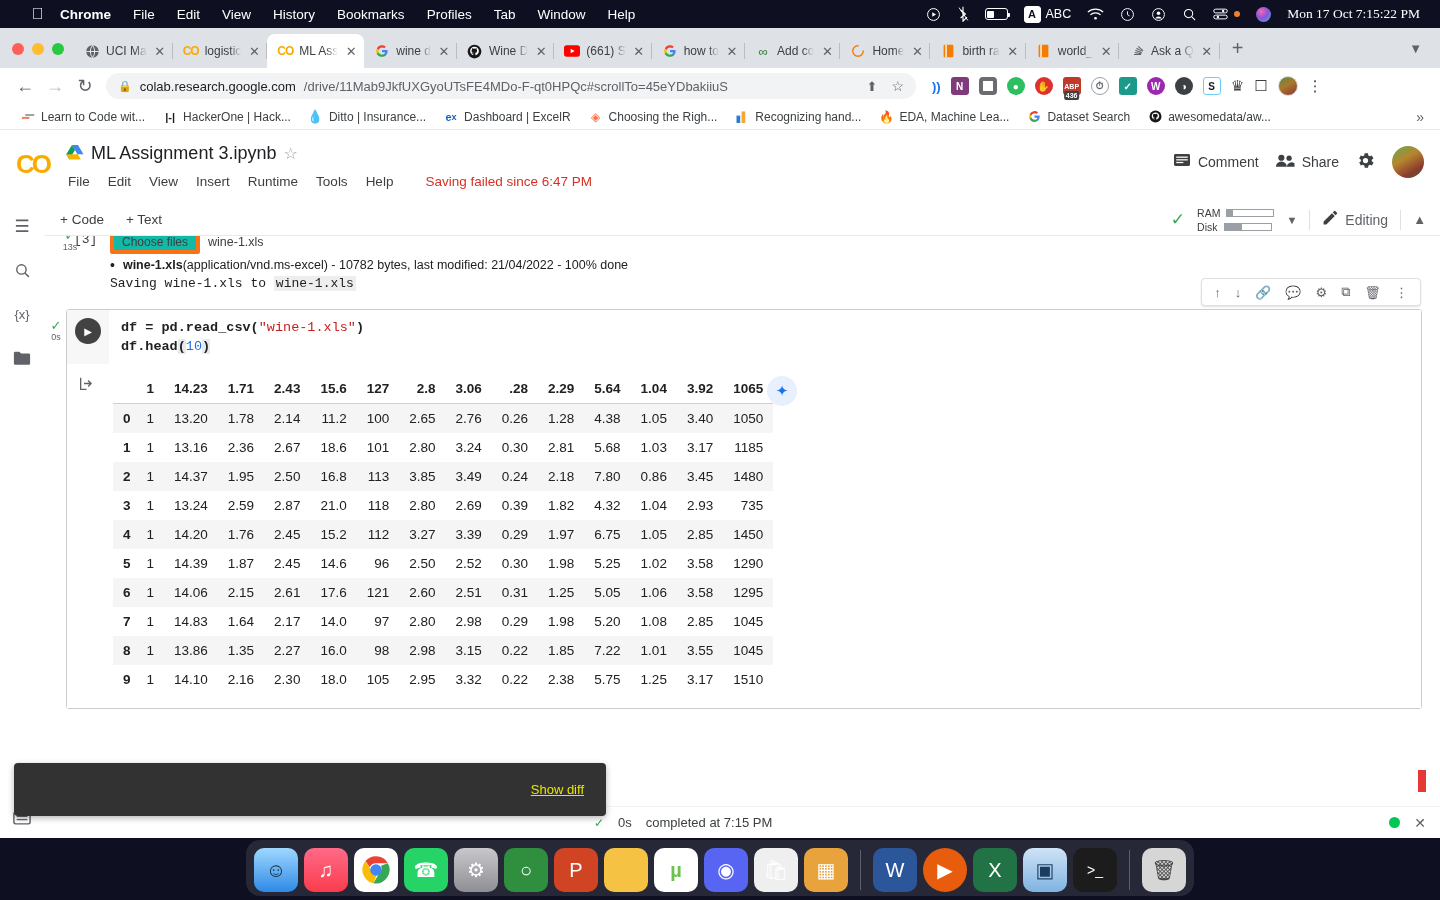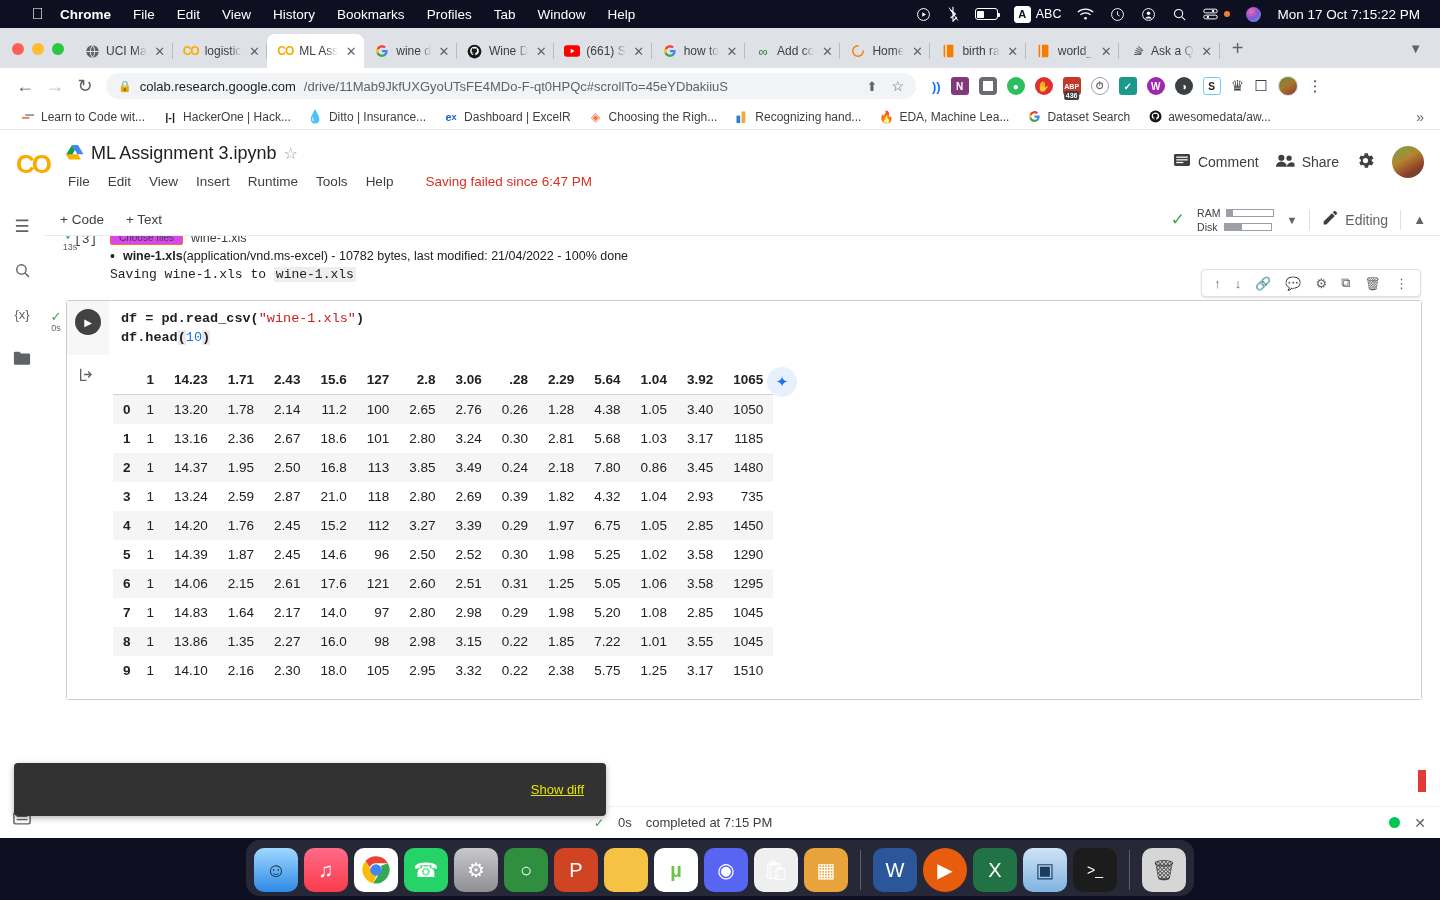--- a/index.html
+++ b/index.html
@@ -21,21 +21,21 @@
   .mac-menu-item { margin-right: 22px; white-space: nowrap; }
   .mac-menu-item.bold { font-weight: bold; }
   .macbar-right { margin-left: auto; display: flex; align-items: center; gap: 16px; padding-right: 10px; }
   .mac-ic { display: inline-flex; align-items: center; justify-content: center; }
   .abc-box {
     border: 1.5px solid #fff; border-radius: 3px; width: 17px; height: 17px;
     display: inline-flex; align-items: center; justify-content: center;
     font-size: 11px; font-weight: bold; background: #fff; color: #0e1021;
   }
   .abc-wrap { display: flex; align-items: center; gap: 5px; font-size: 12.5px; }
-  .mac-clock { font-size: 13.5px; white-space: nowrap; }
+  .mac-clock { font-size: 13.5px; white-space: nowrap; font-family: Liberation Serif, serif; }
   .batt {
     width: 23px; height: 12px; border: 1.4px solid #fff; border-radius: 3px;
     position: relative; display: inline-block;
   }
   .batt::after { content:""; position: absolute; right: -3.5px; top: 3.5px; width: 2px; height: 4px; background: #fff; border-radius: 0 1px 1px 0; }
   .batt i { position: absolute; left: 1.5px; top: 1.5px; bottom: 1.5px; width: 7px; background: #fff; border-radius: 1px; display: block; }
   .orange-dot { width: 6px; height: 6px; border-radius: 50%; background: #f0802a; display:inline-block; margin-left:-10px; }
   .siri {
     width: 15px; height: 15px; border-radius: 50%;
     background: radial-gradient(circle at 35% 30%, #f06ab5 0%, #8e53d6 45%, #36b6e6 100%);
@@ -146,21 +146,21 @@
 
   
   .nbbody { position: absolute; top: 236px; left: 44px; right: 0; bottom: 62px; background:#fff; overflow: hidden; }
 
   .out-prev { position: relative; padding: 0 0 6px 22px; }
   .prev-gutter { position: absolute; left: -2px; top: 0; width: 56px; text-align:center; }
   .check { color: #34a853; font-size: 13px; line-height: 12px; }
   .gtime { font-size: 9px; color:#5f6368; }
   .exec-cnt { position:absolute; left: 26px; top: 0; font-size: 13px; color:#3c4043; font-family:"Liberation Mono", monospace; }
   .choose-row { display:flex; align-items:center; gap: 8px; font-size: 12.5px; color:#3c4043; margin-left: 44px; }
-  .choose-btn { background:#d946ef; border:1px solid #f97316; border-radius:2px; padding: 1px 8px; color:#3c4043; font-size:10px; }
+  .choose-btn { background:#14b8a6; border:4px solid #f97316; border-radius:2px; padding: 1px 8px; color:#3c4043; font-size:12px; }
   .bullet-line { margin-left: 44px; font-size: 12.5px; color:#202124; display:flex; gap:8px; }
   .bullet-line .dot { font-size: 14px; line-height: 14px; }
   .bullet-line b { font-weight: bold; }
   .saving-line { margin-left: 44px; font-family:"Liberation Mono", monospace; font-size: 13px; color:#202124; }
   .codechip { background:#eeeeee; padding: 0 2px; }
 
   
   .cell {
     position: relative; margin: 12px 0 0 22px; margin-right: 18px;
     border: 1px solid #c9cdd1; border-radius: 3px; background: #fff;

